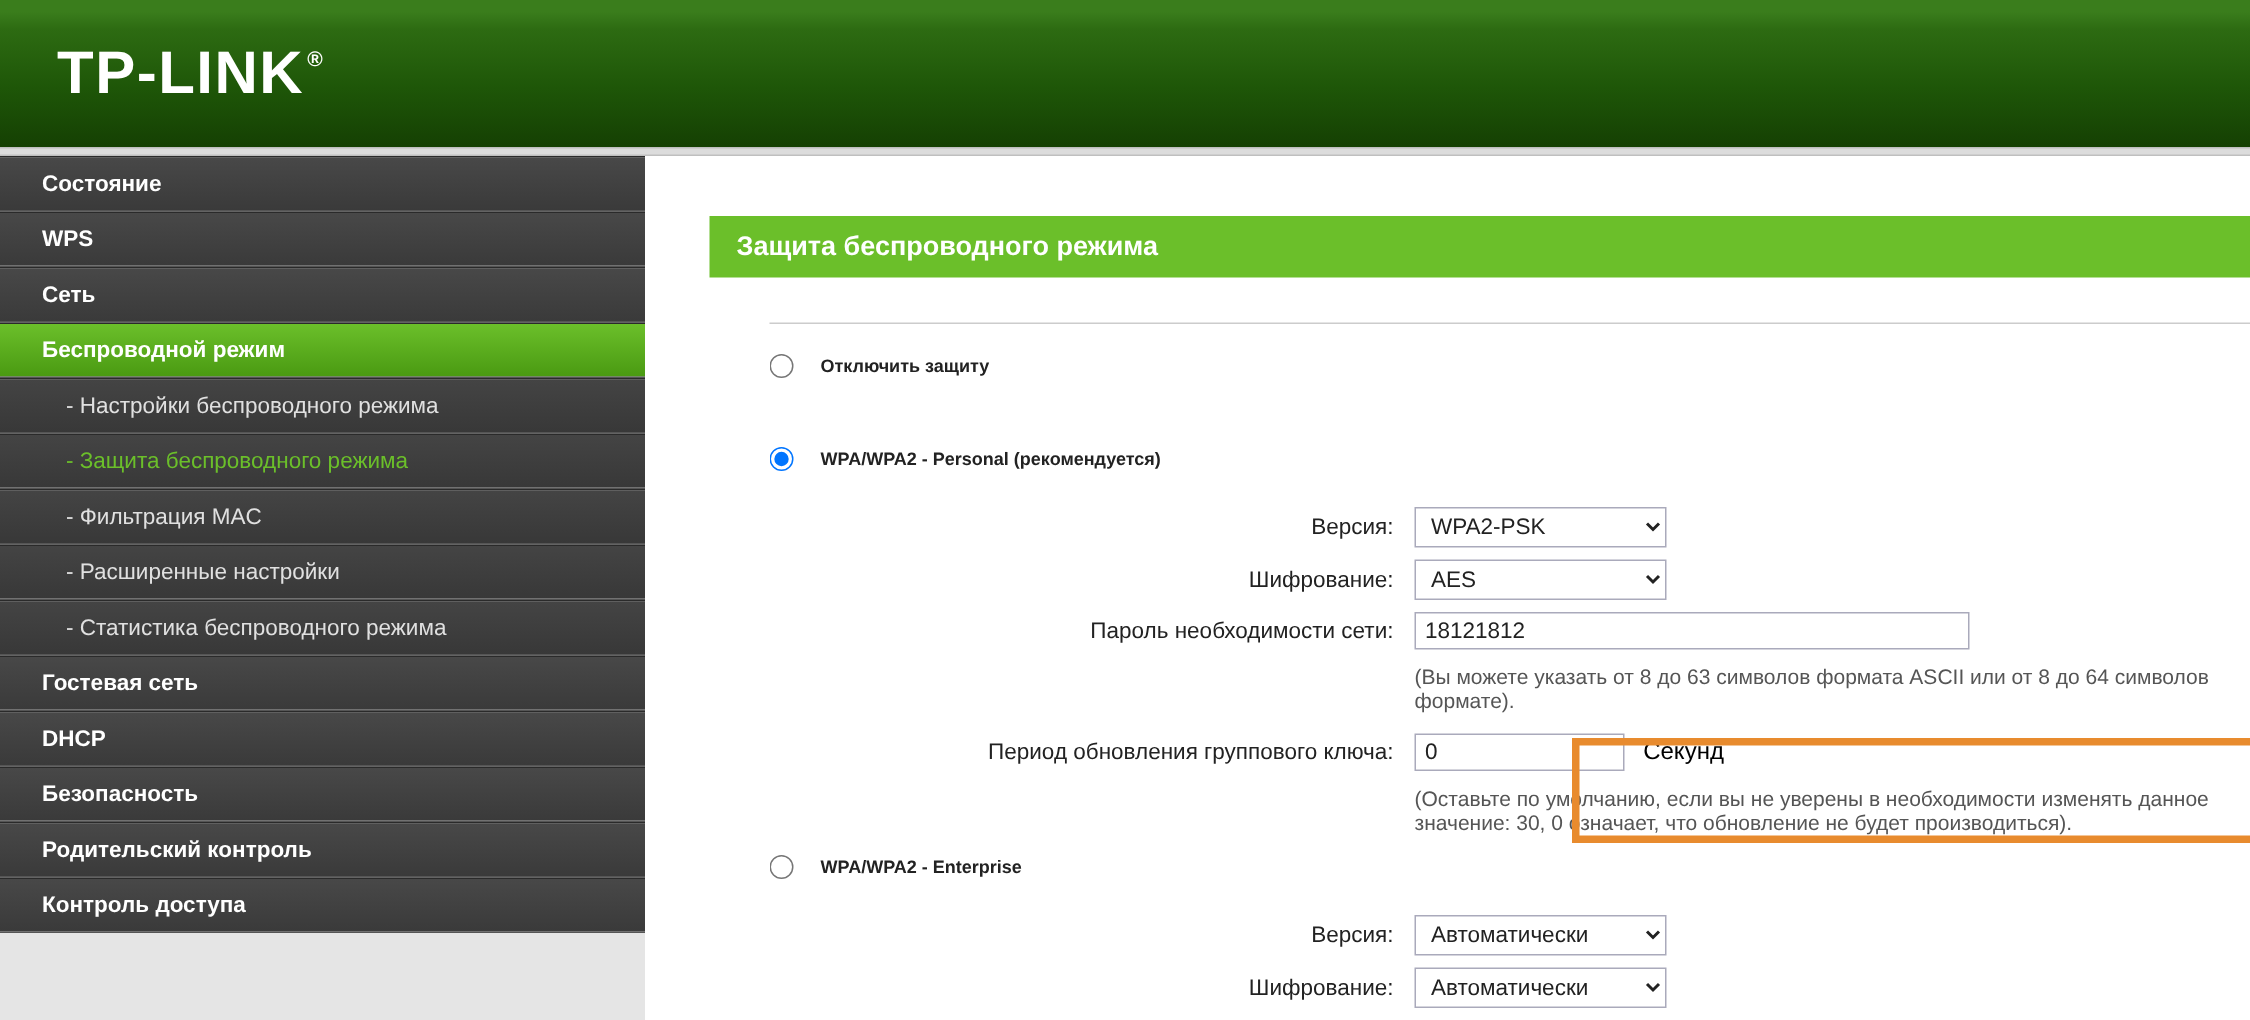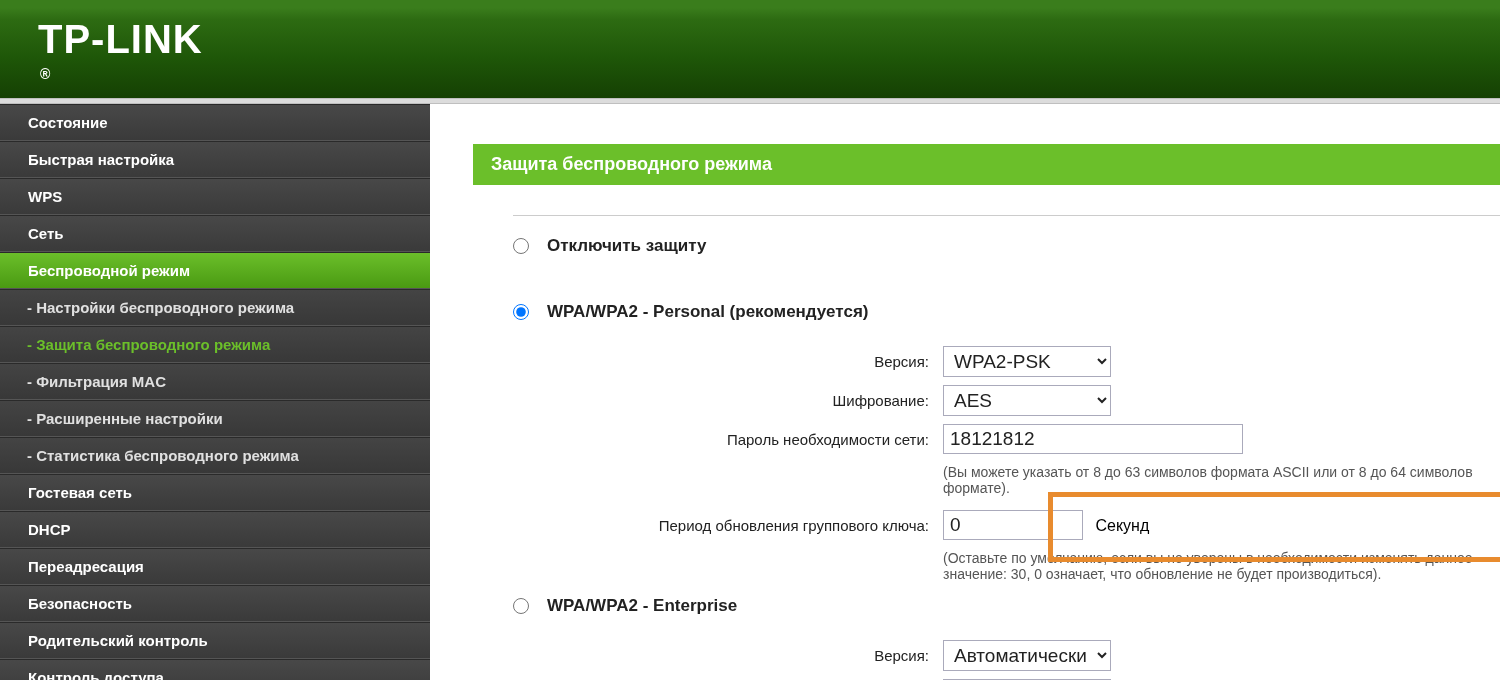--- a/index.html
+++ b/index.html
@@ -4,56 +4,56 @@
 <style>
   * { box-sizing: border-box; margin: 0; padding: 0; }
   html, body { width: 1500px; height: 680px; font-family: Arial, Helvetica, sans-serif; overflow: hidden; background:#fff; }
   .header {
     height: 98px;
     background: linear-gradient(to bottom, #3a7d1c 0%, #3a7d1c 8%, #2d6b12 20%, #1e5608 60%, #154003 100%);
     padding-left: 38px;
     display: flex;
     align-items: center;
   }
-  .logo { color:#fff; font-size:40px; font-weight:900; letter-spacing:1px; display:flex; align-items:flex-start;flex-direction:column; }
+  .logo { color:#fff; font-size:40px; font-weight:900; letter-spacing:1px; display:flex; align-items:flex-start; }
   .logo .reg { font-size:14px; margin-top:4px; margin-left:2px; }
   .bar { height: 6px; background:#dcdcdc; border-top:1px solid #bfbfbf; border-bottom:1px solid #bfbfbf;}
   .body { display:flex; height: calc(680px - 98px - 6px); }
   .sidebar { width: 430px; background:#e5e5e5; color:#fff; font-size:15px; }
   .sidebar .item {
     padding: 9px 0 9px 28px;
     border-bottom: 1px solid #555;
     border-top: 1px solid #2a2a2a;
     cursor:pointer;
     background: linear-gradient(to bottom, #484848, #3a3a3a);
     color:#fff; font-weight:bold;
   }
-  .sidebar .item.sub { padding-left: 27px; font-weight:bold; color:#e0e0e0; background: linear-gradient(to bottom, #444, #383838);}
+  .sidebar .item.sub { padding-left: 44px; font-weight:normal; color:#e0e0e0; background: linear-gradient(to bottom, #444, #383838);}
   .sidebar .item.active-parent { background: linear-gradient(to bottom, #6bbf2a, #4a9a12); color:#fff; }
   .sidebar .item.active-sub { color:#6bbf2a; }
   .main { flex:1; background:#fff; padding: 40px 0 0 0; overflow:hidden; position:relative;}
   .main-inner { padding-left: 43px; }
   .page-title {
     background:#6bbf2a; color:#fff; font-size:18px; font-weight:bold;
     padding:10px 18px; margin-bottom:30px; margin-right:0;
   }
   .hr { border-top:1px solid #ccc; margin: 0 0 20px 40px; }
   .form-block { padding-left: 40px; }
   .radio-row { display:flex; align-items:center; margin-bottom:24px; }
   .radio-row input[type=radio]{ width:16px; height:16px; margin-right:18px; }
-  .radio-row .radio-label { font-size:17px; font-weight:bold; color:#222; }
+  .radio-row .radio-label { font-size:12px; font-weight:bold; color:#222; }
   .field-row { display:flex; align-items:center; margin-bottom:8px; }
   .field-label { width: 430px; text-align:right; padding-right:14px; font-size:15px; color:#222; }
   .field-ctl { flex:1; position:relative;}
   select, input[type=text] {
-    font-size:19px; padding:3px 6px; border:1px solid #aab; background:#fff; color:#222;
+    font-size:15px; padding:3px 6px; border:1px solid #aab; background:#fff; color:#222;
   }
   .sel-version { width: 168px; }
   .sel-enc { width: 168px; }
-  .inp-pass { width: 300px; }
+  .inp-pass { width: 370px; }
   .inp-period { width: 140px; margin-right:8px;}
   .hint { font-size:14px; color:#555; margin-top:2px; margin-bottom:6px;}
   .highlight {
     position:absolute; border:5px solid #e88b2e; pointer-events:none;
     left: 618px; top: 388px; width: 574px; height: 70px;
   }
 </style>
 </head>
 <body>
 
@@ -61,32 +61,30 @@
   <div class="logo">
     <span>TP-LINK</span>
     <span class="reg">®</span>
   </div>
 </div>
 <div class="bar"></div>
 
 <div class="body">
   <div class="sidebar" id="sidebar">
       <div class="item">Состояние</div>
-      <div class="item">Быстрая настройка</div>
       <div class="item">WPS</div>
       <div class="item">Сеть</div>
       <div class="item active-parent">Беспроводной режим</div>
       <div class="item sub">- Настройки беспроводного режима</div>
       <div class="item sub active-sub">- Защита беспроводного режима</div>
       <div class="item sub">- Фильтрация MAC</div>
       <div class="item sub">- Расширенные настройки</div>
       <div class="item sub">- Статистика беспроводного режима</div>
       <div class="item">Гостевая сеть</div>
       <div class="item">DHCP</div>
-      <div class="item">Переадресация</div>
       <div class="item">Безопасность</div>
       <div class="item">Родительский контроль</div>
       <div class="item">Контроль доступа</div>
     </div>
 
   <div class="main">
     <div class="main-inner">
       <div class="page-title">Защита беспроводного режима</div>
       <div class="hr"></div>
 

